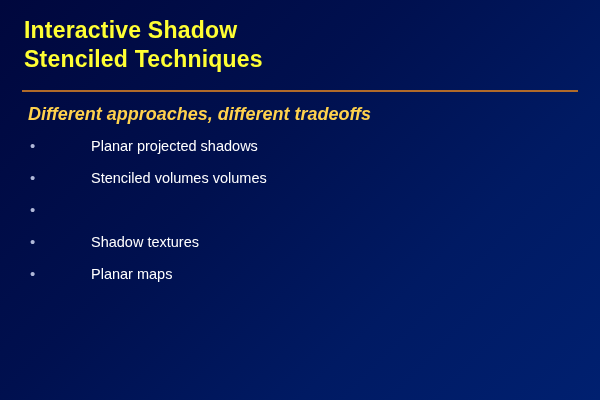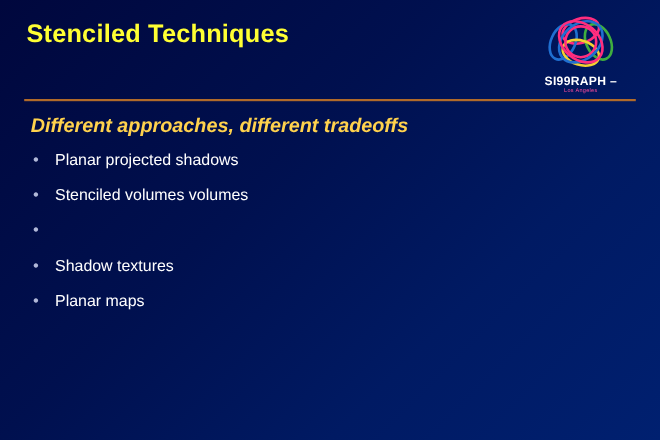--- a/index.html
+++ b/index.html
@@ -68,20 +68,21 @@
     font-size: 15px;
     width: 20px;
     line-height: 1;
     flex: 0 0 20px;
   }
   .bullet-text {
     color: #ffffff;
     font-size: 14.5px;
     line-height: 1;
     white-space: nowrap;
+    margin-left: 41px;
   }
   
   .logo {
     position: absolute;
     right: 16px;
     top: 10px;
     width: 112px;
     height: 84px;
   }
   .logo svg {
@@ -110,20 +111,21 @@
     letter-spacing: 0.3px;
     white-space: nowrap;
   }
 </style>
 </head>
 <body>
 
 <div class="slide">
 
   <div class="title-block">
+    <div class="title-line">Interactive Shadow</div>
     <div class="title-line">Stenciled Techniques</div>
   </div>
 
   <div class="title-rule"></div>
 
   <div class="subtitle">Different approaches, different tradeoffs</div>
 
   <div class="bullets">
     <div class="bullet-row">
       <span class="bullet-dot">•</span>
@@ -139,29 +141,14 @@
     <div class="bullet-row">
       <span class="bullet-dot">•</span>
       <span class="bullet-text">Shadow textures</span>
     </div>
     <div class="bullet-row">
       <span class="bullet-dot">•</span>
       <span class="bullet-text">Planar maps</span>
     </div>
   </div>
 
-  <div class="logo">
-    <svg width="112" height="62" viewBox="0 0 112 62">
-      <g fill="none" stroke-width="2.4">
-        <ellipse cx="56" cy="18" rx="17" ry="11" stroke="#ff2d7e" transform="rotate(-18 56 18)"></ellipse>
-        <ellipse cx="40" cy="28" rx="11" ry="17" stroke="#1f6fd0" transform="rotate(25 40 28)"></ellipse>
-        <ellipse cx="72" cy="28" rx="11" ry="17" stroke="#3fae3f" transform="rotate(-25 72 28)"></ellipse>
-        <ellipse cx="56" cy="38" rx="17" ry="11" stroke="#f2d130" transform="rotate(18 56 38)"></ellipse>
-        <ellipse cx="56" cy="28" rx="14" ry="14" stroke="#ff2d7e"></ellipse>
-        <ellipse cx="56" cy="28" rx="22" ry="16" stroke="#1f6fd0" transform="rotate(-40 56 28)"></ellipse>
-        <ellipse cx="56" cy="28" rx="22" ry="16" stroke="#ff2d7e" transform="rotate(40 56 28)"></ellipse>
-      </g>
-    </svg>
-    <div class="logo-word">SI99RAPH –</div>
-    <div class="logo-sub">Los Angeles</div>
-  </div>
 
 </div>
 
 </body></html>

